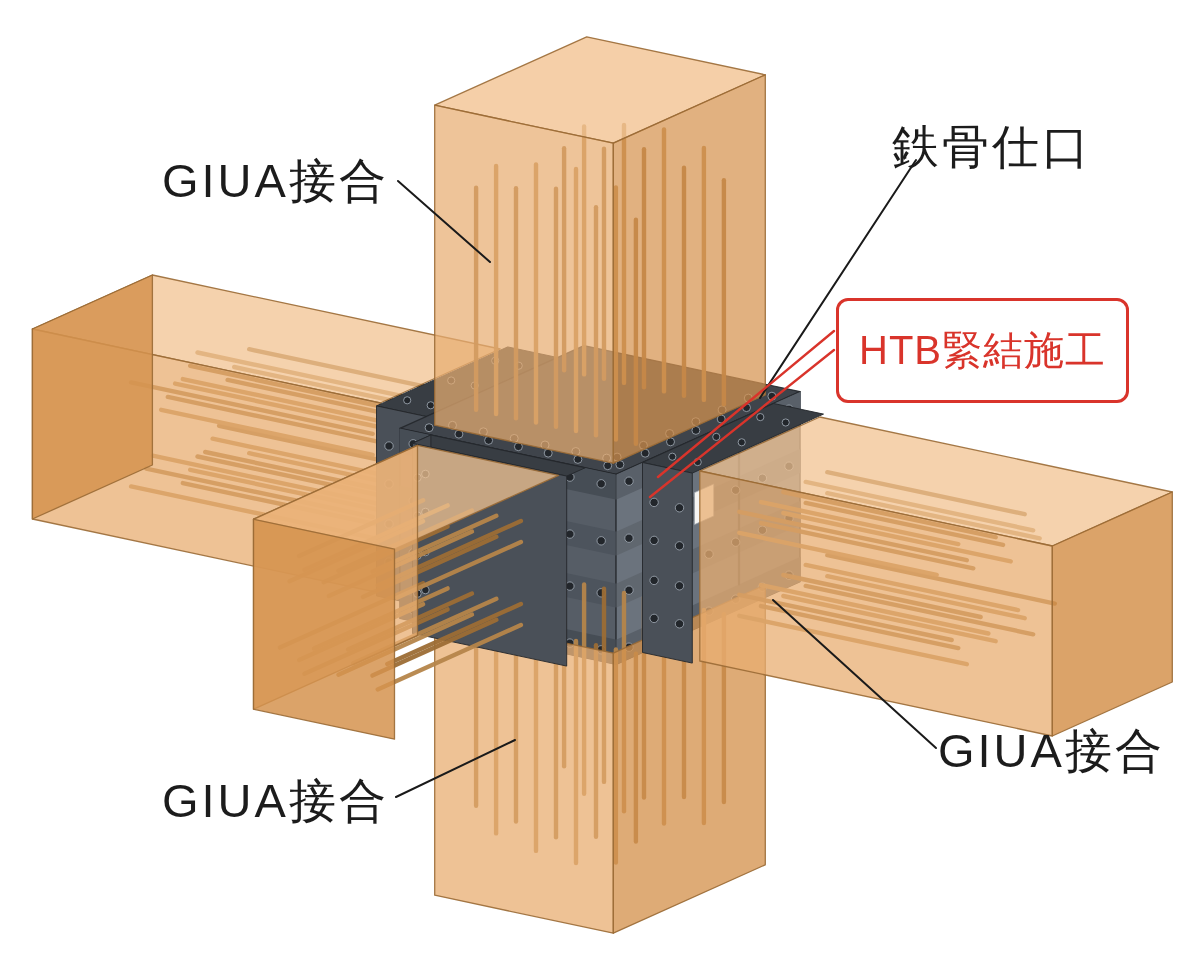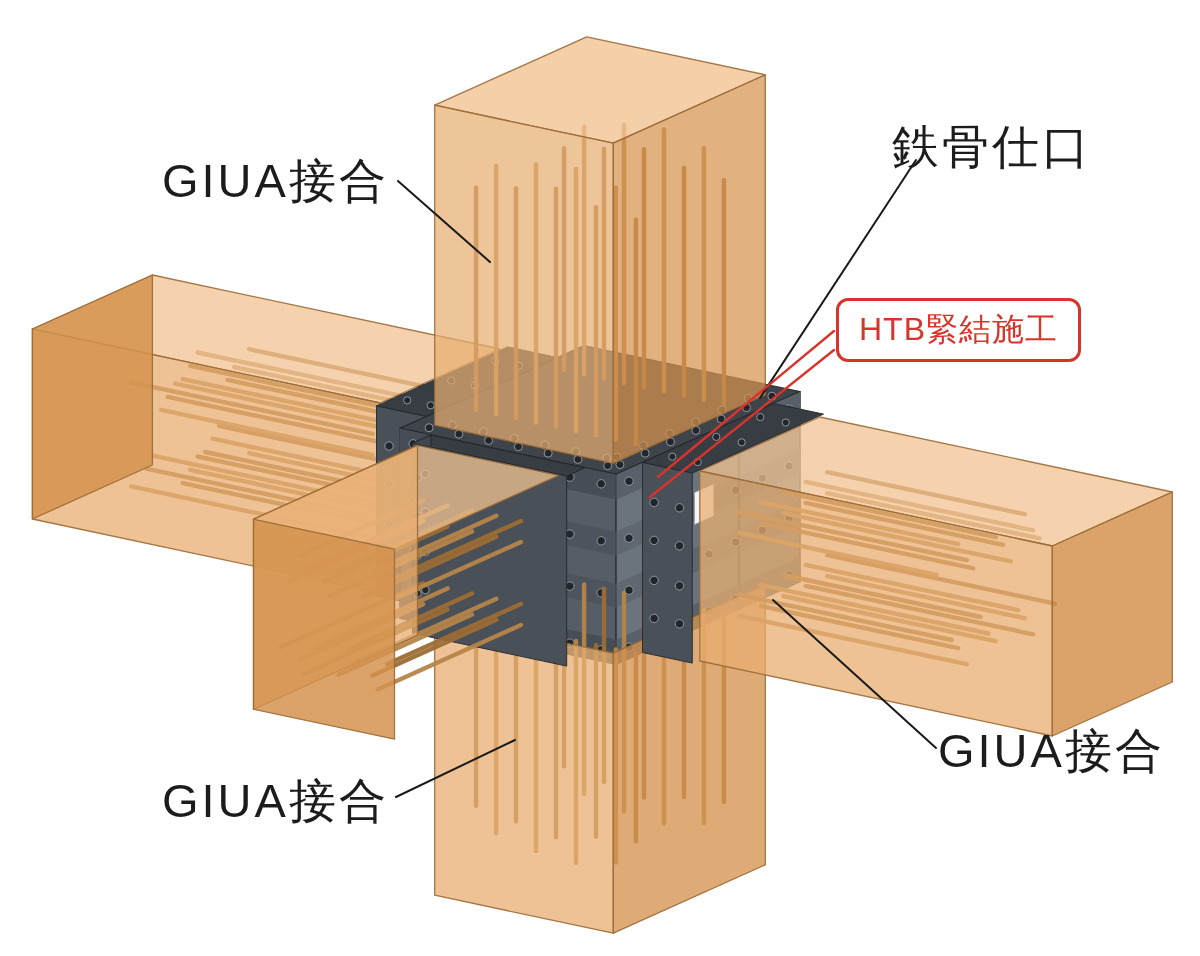--- a/index.html
+++ b/index.html
@@ -11,21 +11,21 @@
     position:absolute; color:#1c1c1c; font-size:47px; letter-spacing:3px;
     white-space:nowrap; font-weight:400;
   }
   .lbl-giua-top-left   { left:162px; top:150px; }
   .lbl-tekkotsu        { left:892px; top:116px; }
   .lbl-giua-bot-right  { left:938px; top:720px; }
   .lbl-giua-bot-left   { left:162px; top:770px; }
   .lbl-htb {
     position:absolute; left:836px; top:298px;
     border:3px solid #d9342b; color:#d9342b; border-radius:12px;
-    padding:7px 20px; font-size:32px; letter-spacing:1px;
+    padding:22px 20px; font-size:40px; letter-spacing:1px;
     background:rgba(255,255,255,0.92); white-space:nowrap; font-weight:400;
   }
 </style>
 </head>
 <body>
 
 <div class="stage">
 
   <svg id="scene" width="1200" height="956" viewBox="0 0 1200 956">
     <g id="g-west-beam">

